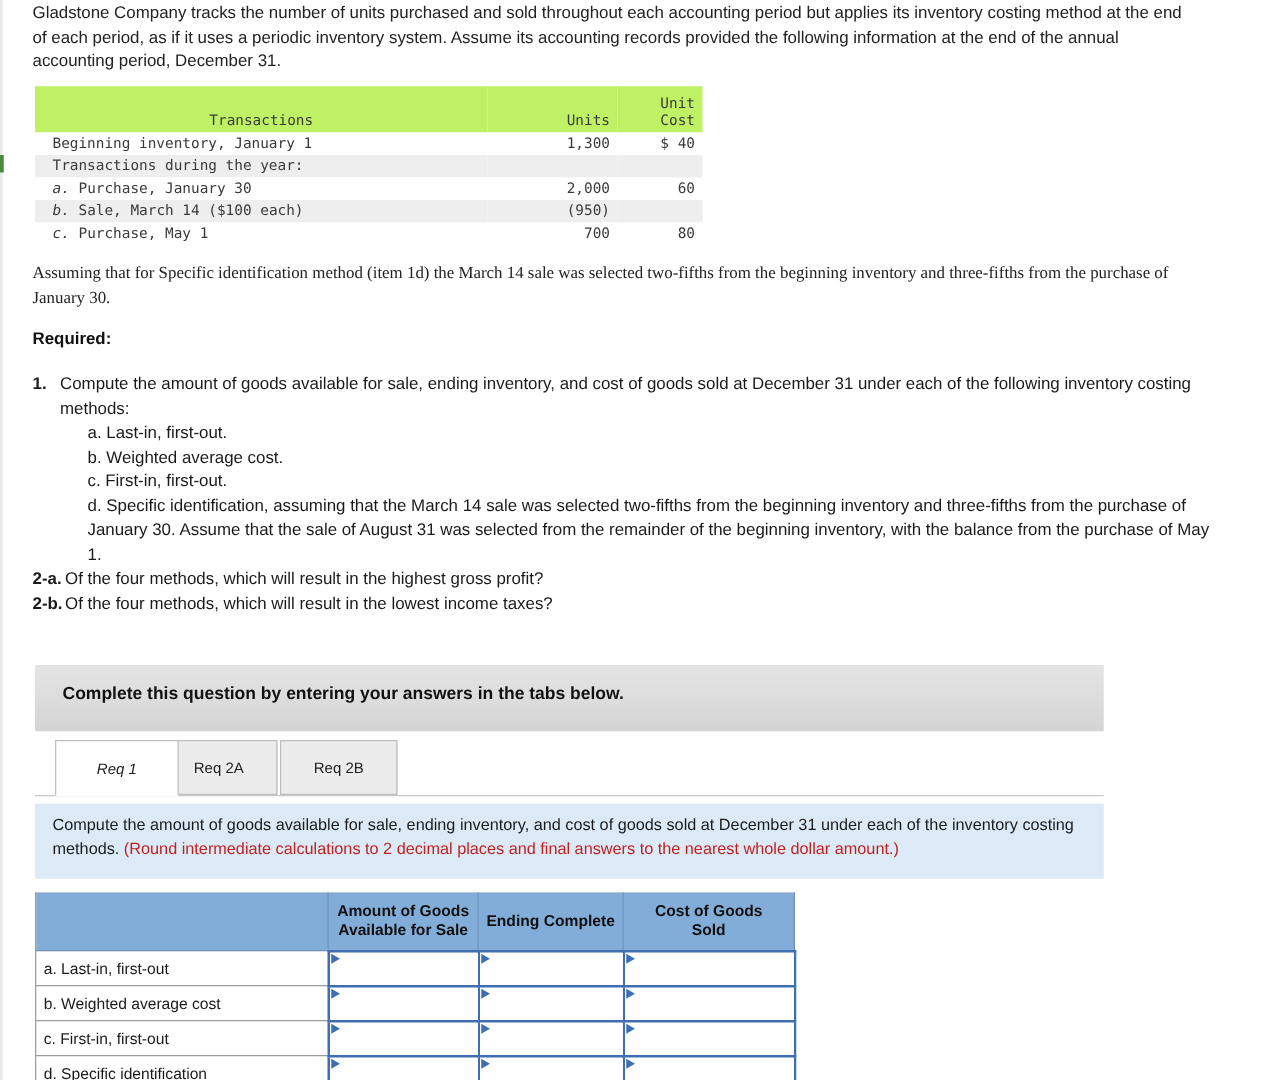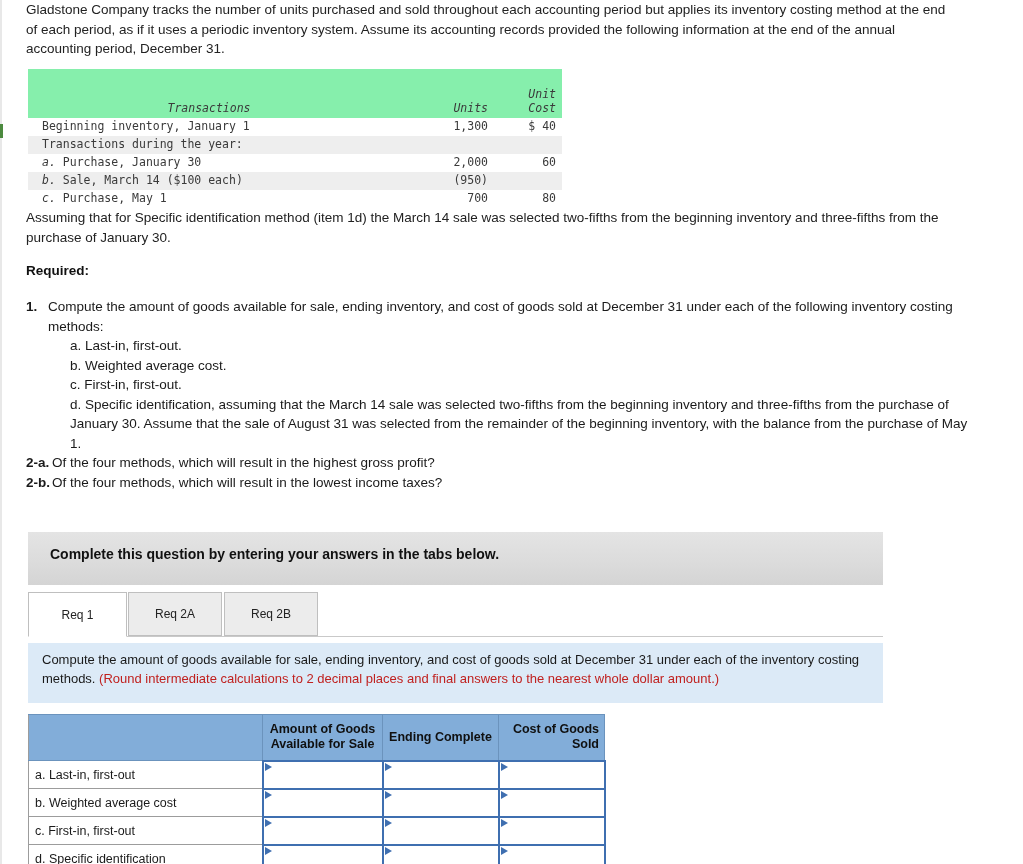--- a/index.html
+++ b/index.html
@@ -56,26 +56,25 @@
     position: absolute;
     left: 28px;
     top: 69px;
     width: 534px;
     border-collapse: collapse;
     font-family: "DejaVu Sans Mono", "Liberation Mono", monospace;
     font-size: 11.5px;
     color: #3a3a3a;
   }
   .txn-table th {
-    background: #86efac;
+    background: #bef264;
     font-weight: normal;
-    padding: 18px 6px 3px 6px;
+    padding: 6px 6px 3px 6px;
     vertical-align: bottom;
     line-height: 14px;
-    font-style: italic;
   }
   .txn-table th.th-txn { text-align: center; }
   .txn-table th.th-units { text-align: right; width: 92px; }
   .txn-table th.th-cost  { text-align: right; width: 56px; }
   .txn-table td {
     padding: 1px 6px 2px 6px;
     line-height: 15px;
     white-space: pre;
   }
   .txn-table tr.shaded td { background: #eeeeee; }
@@ -83,20 +82,21 @@
   .txn-table td.c-units { text-align: right; }
   .txn-table td.c-cost  { text-align: right; }
   .txn-table td.c-label { text-align: left; padding-left: 14px; }
   .lbl-em { font-style: italic; }
 
   
   #assume-text {
     left: 26px;
     top: 208px;
     width: 930px;
+    font-family: Liberation Serif, serif;
   }
 
   
   .required-head {
     position: absolute;
     left: 26px;
     top: 263px;
     font-size: 13.5px;
     font-weight: bold;
     color: #111;
@@ -176,21 +176,21 @@
   .tab.active {
     background: #ffffff;
     border-bottom: 1px solid #ffffff;
     height: 45px;
     z-index: 3;
   }
   .tab.inactive {
     background: #ececec;
     z-index: 1;
   }
-  #tab-0 { left: 0px;   width: 99px; }
+  #tab-0 { left: 16px;   width: 99px; font-style: italic; }
   #tab-1 { left: 100px; width: 94px; }
   #tab-2 { left: 196px; width: 94px; }
 
   .tab-underline {
     position: absolute;
     left: 28px;
     top: 636px;
     width: 855px;
     height: 1px;
     background: #c9c9c9;
@@ -231,21 +231,21 @@
     line-height: 15px;
     padding: 4px 5px;
     text-align: center;
     height: 46px;
     box-sizing: border-box;
     color: #101010;
   }
   table.ans th.h-blank { width: 234px; border-left: 1px solid #9c9c9c; }
   table.ans th.h-agas  { width: 120px; margin-left: 41px; }
   table.ans th.h-ei    { width: 116px; }
-  table.ans th.h-cogs  { width: 106px; text-align: right; }
+  table.ans th.h-cogs  { width: 137px; }
 
   table.ans td.rowlabel {
     border: 1px solid #9c9c9c;
     background: #ffffff;
     padding: 3px 6px;
     height: 21px;
     text-align: left;
     white-space: nowrap;
   }
   table.ans td.cell {

